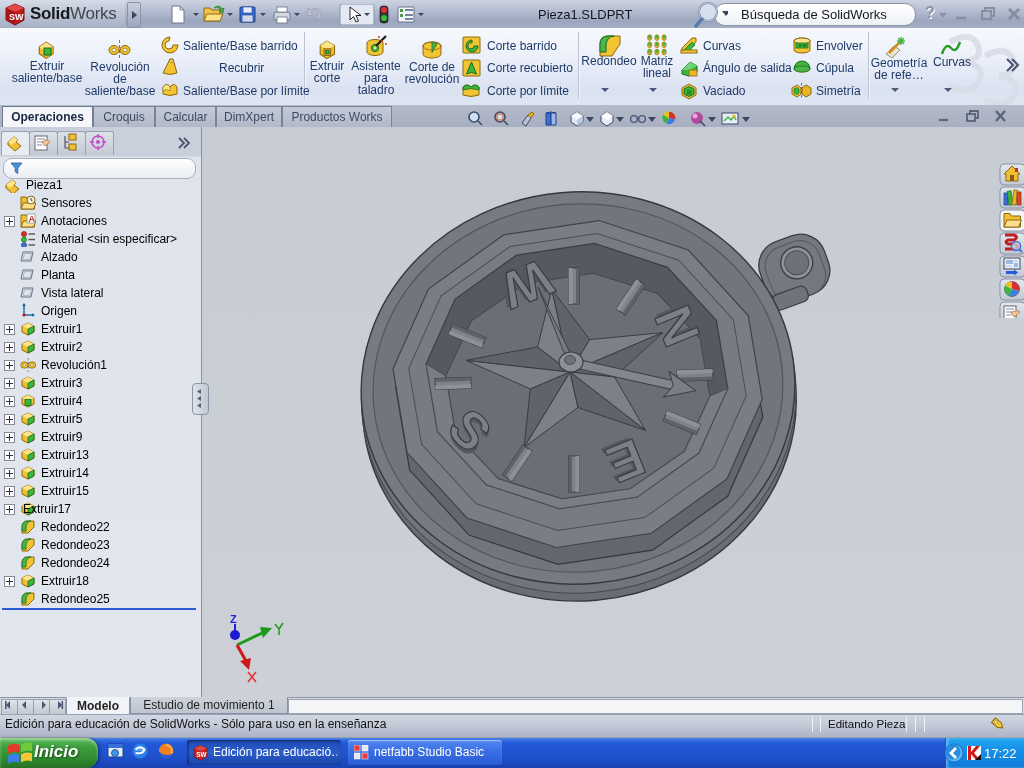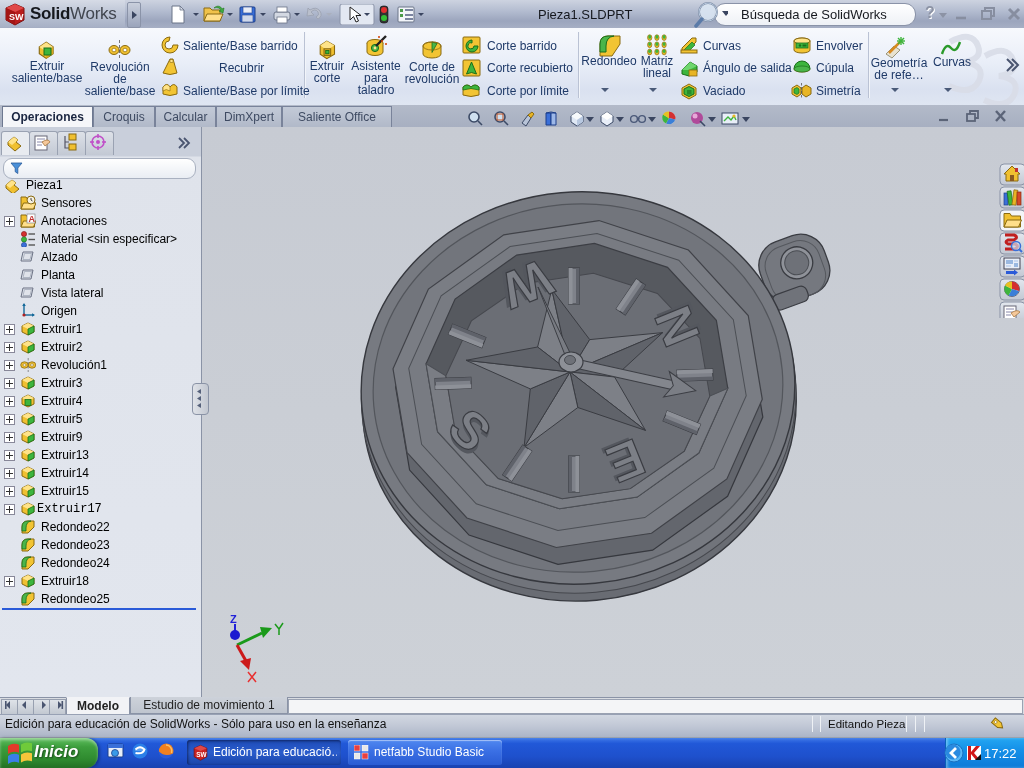--- a/index.html
+++ b/index.html
@@ -336,21 +336,21 @@
 <div class="abs rrow" style="left:816px;top:39px;">Envolver</div>
 <div class="abs rrow" style="left:816px;top:61px;">Cúpula</div>
 <div class="abs rrow" style="left:816px;top:84px;">Simetría</div>
 <div class="abs rlab" style="left:863px;top:57px;width:72px;">Geometría<br>de refe…</div>
 <div class="abs rlab" style="left:916px;top:56px;width:72px;">Curvas</div>
 <div class="abs" id="tabrow"></div>
 <div class="ctab active" style="left:2px;width:89px;">Operaciones</div>
 <div class="ctab" style="left:93px;width:60px;">Croquis</div>
 <div class="ctab" style="left:155px;width:59px;">Calcular</div>
 <div class="ctab" style="left:216px;width:64px;">DimXpert</div>
-<div class="ctab" style="left:282px;width:108px;">Saliente Office</div>
+<div class="ctab" style="left:282px;width:108px;">Productos Works</div>
 
 <svg class="abs" style="left:462px;top:109px" width="300" height="20" viewBox="0 0 300 20">
   <g stroke="#3c4a66" stroke-width="1.6" fill="none">
     <circle cx="12" cy="8" r="5" fill="#cfe0f0"></circle>
       <line x1="16" y1="12" x2="20" y2="16"></line>
     <circle cx="38" cy="8" r="5" fill="#cfe0f0"></circle>
       <line x1="42" y1="12" x2="46" y2="16"></line>
   </g>
   <rect x="35" y="5" width="6" height="6" fill="none" stroke="#c05020" stroke-width="1"></rect>
   <g transform="translate(58,2)">
@@ -645,21 +645,21 @@
     <svg class="abs" style="left:20px;top:1px" width="16" height="16">
       <use href="#i-extr"></use>
     </svg>
     <span style="position:absolute;left:41px;">Extruir15</span>
   </div>
 <div class="abs trow" style="top:500px;left:0;width:200px;">
     <div class="plus" style="top:4px;"></div>
     <svg class="abs" style="left:20px;top:1px" width="16" height="16">
       <use href="#i-extr"></use>
     </svg>
-    <span style="position:absolute;left:37px;font-family:Liberation Mono, monospace;">Extruir17</span>
+    <span style="position:absolute;left:23px;">Extruir17</span>
   </div>
 <div class="abs trow" style="top:518px;left:0;width:200px;">
     <svg class="abs" style="left:20px;top:1px" width="16" height="16">
       <use href="#i-fill"></use>
     </svg>
     <span style="position:absolute;left:41px;">Redondeo22</span>
   </div>
 <div class="abs trow" style="top:536px;left:0;width:200px;">
     <svg class="abs" style="left:20px;top:1px" width="16" height="16">
       <use href="#i-fill"></use>

